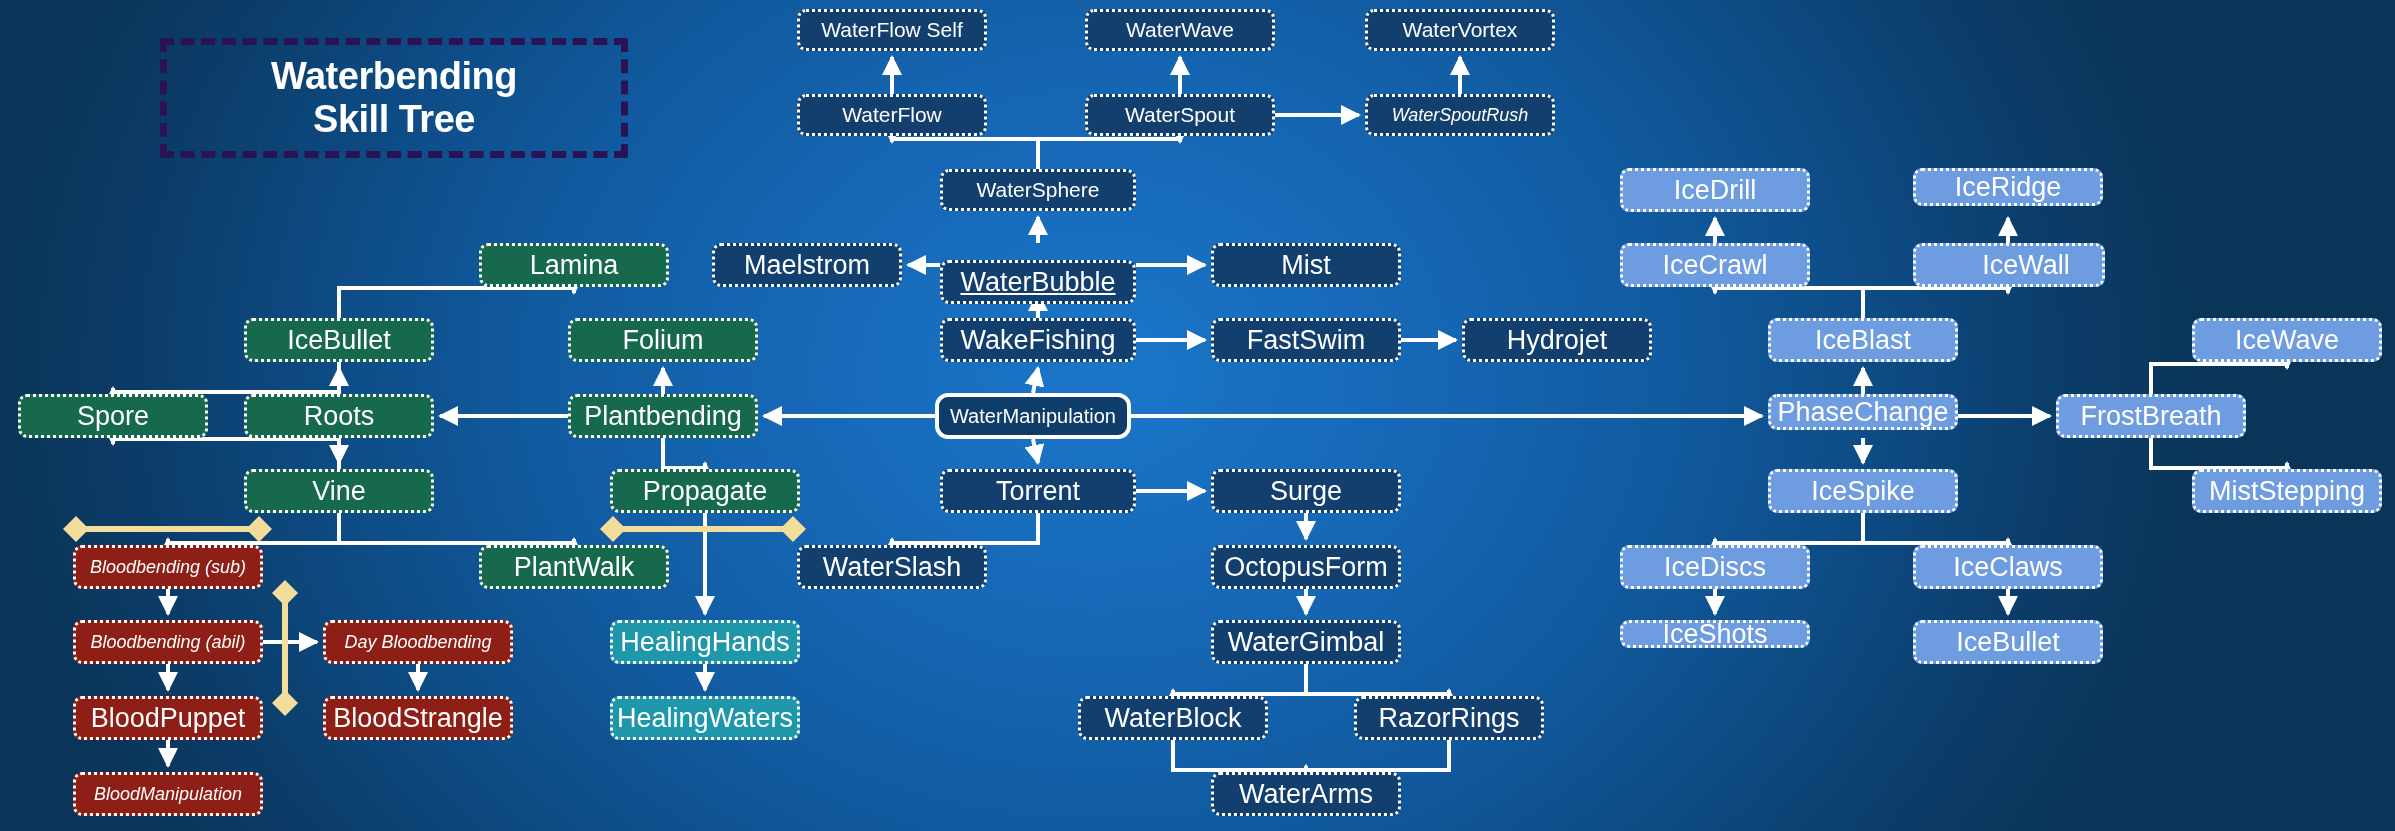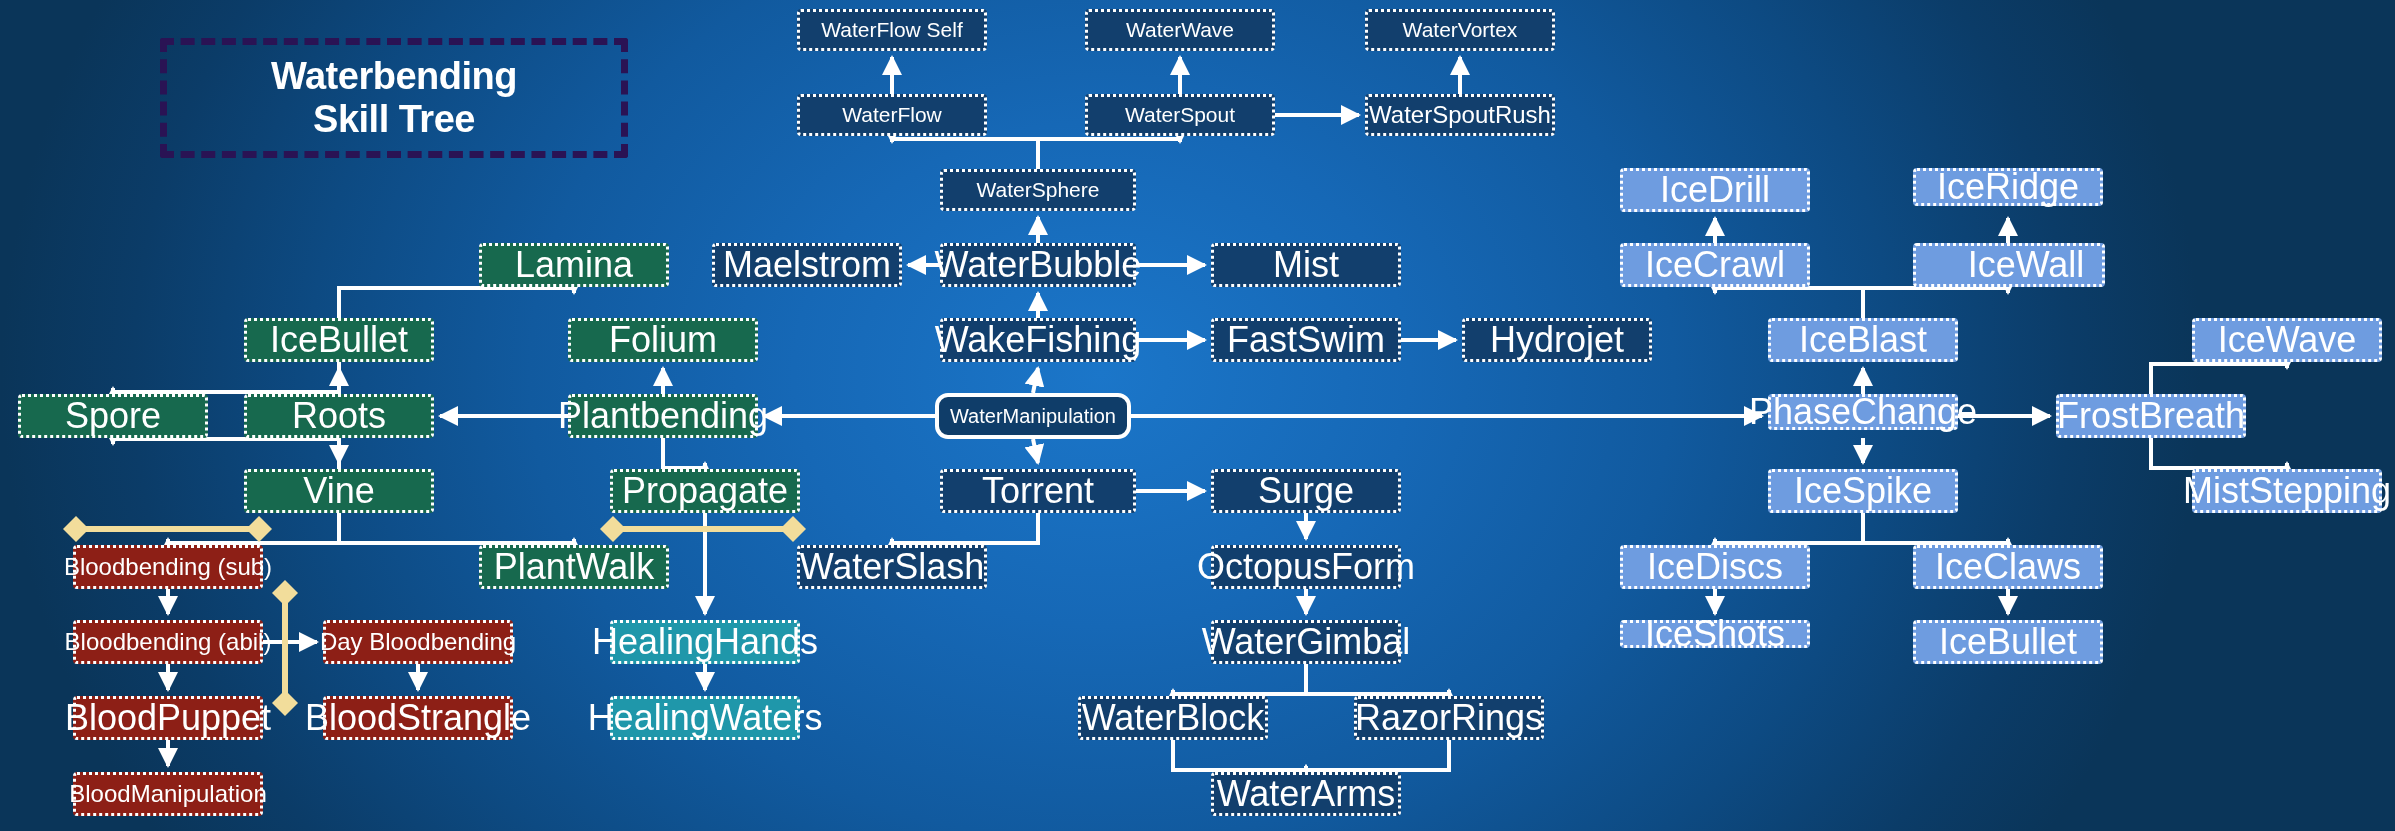--- a/index.html
+++ b/index.html
@@ -40,21 +40,21 @@
     text-align: center;
     letter-spacing: -0.5px;
     white-space: pre-line;
   }
 
   
   .node {
     position: absolute;
     box-sizing: border-box;
     border: 3px dotted #ffffff;
-    border-radius: 4px;
+    border-radius: 9px;
     color: #ffffff;
     display: flex;
     align-items: center;
     justify-content: center;
     text-align: center;
     font-size: 25px;
     padding: 0 6px;
     line-height: 1.05;
     z-index: 5;
     white-space: nowrap;
@@ -64,22 +64,22 @@
   .node.t-blood  { background: #8d1f16; }
   .node.t-heal   { background: #1f97aa; }
   .node.t-ice    { background: #6e9ce0; }
   .node.t-root {
     background: #0f3d69;
     border: 4px solid #ffffff;
     border-radius: 13px;
     font-size: 20px;
   }
   .node.sm { font-size: 21px; }
-  .node.xs { font-size: 24px; }
-  .node.lg { font-size: 36px; }
+  .node.xs { font-size: 18px; font-style: italic; }
+  .node.lg { font-size: 27px; }
 
   
   #edges {
     position: absolute;
     left: 0; top: 0;
     width: 2395px;
     height: 831px;
     z-index: 2;
     pointer-events: none;
   }
@@ -180,21 +180,21 @@
   <div id="node-layer">
       <div class="node t-water sm" style="left: 797px; top: 9px; width: 190px; height: 42px;">WaterFlow Self</div>
       <div class="node t-water sm" style="left: 1085px; top: 9px; width: 190px; height: 42px;">WaterWave</div>
       <div class="node t-water sm" style="left: 1365px; top: 9px; width: 190px; height: 42px;">WaterVortex</div>
       <div class="node t-water sm" style="left: 797px; top: 94px; width: 190px; height: 42px;">WaterFlow</div>
       <div class="node t-water sm" style="left: 1085px; top: 94px; width: 190px; height: 42px;">WaterSpout</div>
       <div class="node t-water xs" style="left: 1365px; top: 94px; width: 190px; height: 42px;">WaterSpoutRush</div>
       <div class="node t-water sm" style="left: 940px; top: 169px; width: 196px; height: 42px;">WaterSphere</div>
       <div class="node t-plant lg" style="left: 479px; top: 243px; width: 190px; height: 44px;">Lamina</div>
       <div class="node t-water lg" style="left: 712px; top: 243px; width: 190px; height: 44px;">Maelstrom</div>
-      <div class="node t-water lg" style="left: 940px; top: 243px; width: 196px; height: 44px;">WaterBubble</div>
+      <div class="node t-water lg" style="left: 940px; top: 260px; width: 196px; height: 44px; text-decoration: underline;">WaterBubble</div>
       <div class="node t-water lg" style="left: 1211px; top: 243px; width: 190px; height: 44px;">Mist</div>
       <div class="node t-ice lg" style="left: 1620px; top: 168px; width: 190px; height: 44px;">IceDrill</div>
       <div class="node t-ice lg" style="left: 1913px; top: 168px; width: 190px; height: 38px;">IceRidge</div>
       <div class="node t-ice lg" style="left: 1620px; top: 243px; width: 190px; height: 44px;">IceCrawl</div>
       <div class="node t-ice lg" style="left: 1913px; top: 243px; width: 192px; height: 44px; padding-left: 40px;">IceWall</div>
       <div class="node t-plant lg" style="left: 244px; top: 318px; width: 190px; height: 44px;">IceBullet</div>
       <div class="node t-plant lg" style="left: 568px; top: 318px; width: 190px; height: 44px;">Folium</div>
       <div class="node t-water lg" style="left: 940px; top: 318px; width: 196px; height: 44px;">WakeFishing</div>
       <div class="node t-water lg" style="left: 1211px; top: 318px; width: 190px; height: 44px;">FastSwim</div>
       <div class="node t-water lg" style="left: 1462px; top: 318px; width: 190px; height: 44px;">Hydrojet</div>

